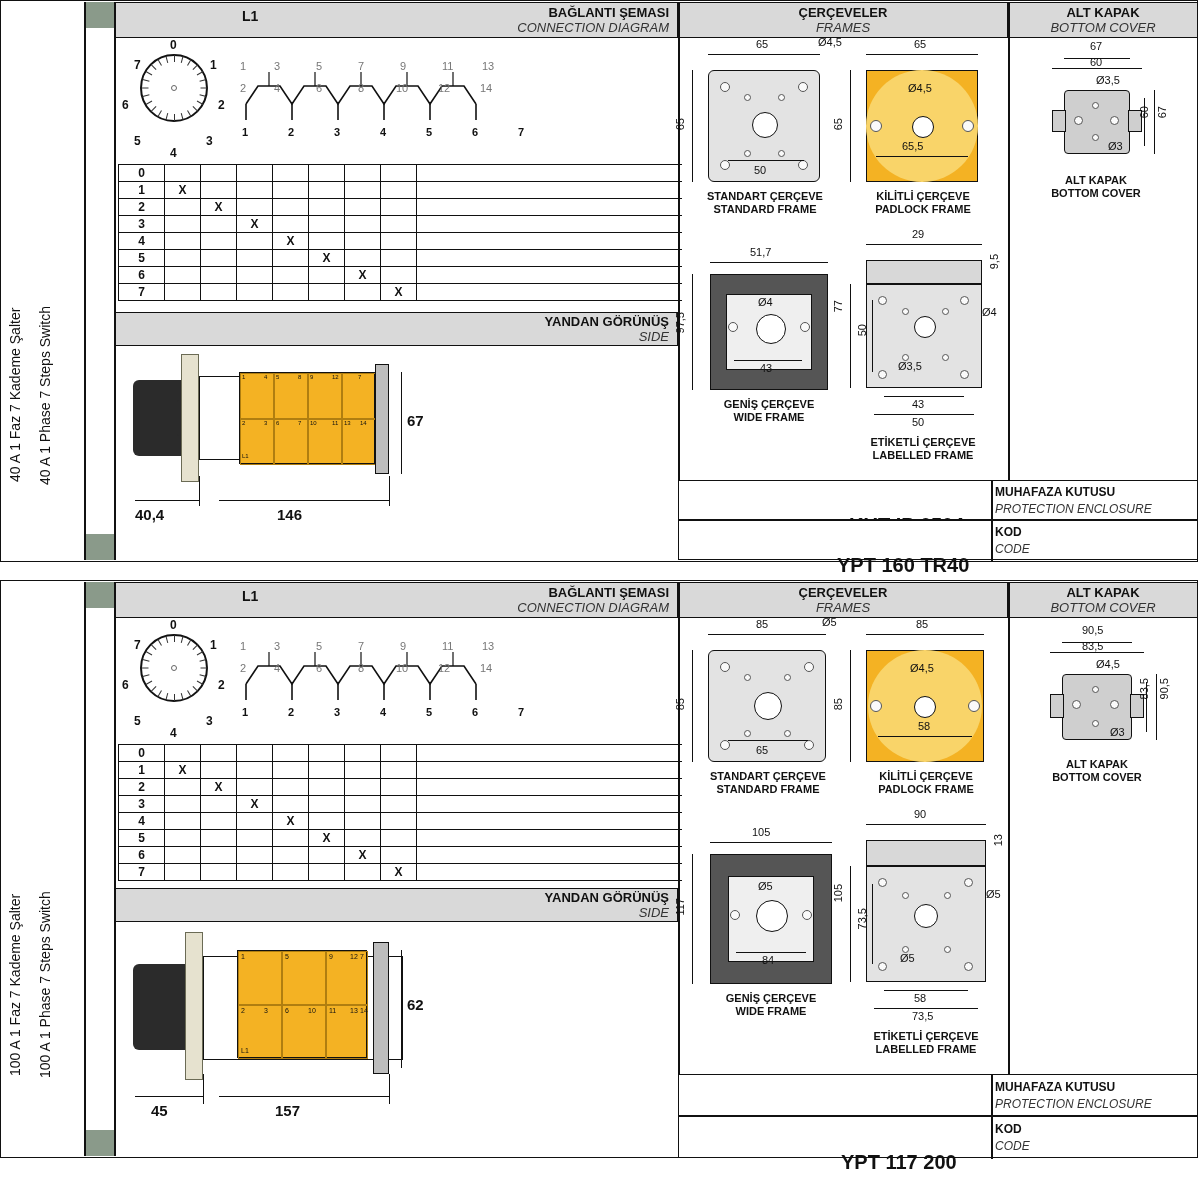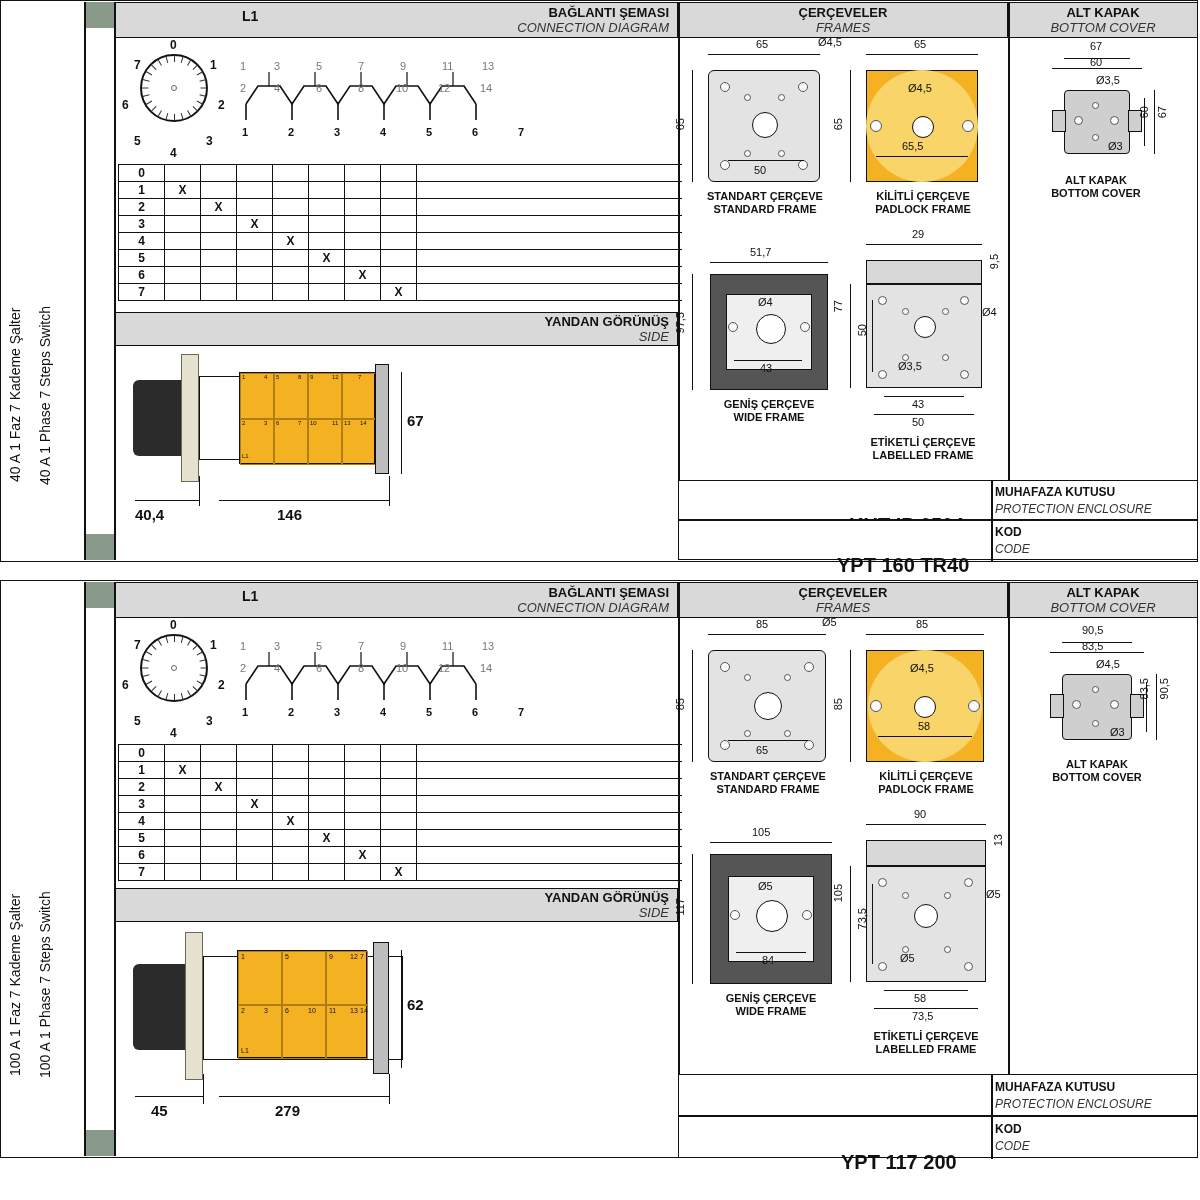--- a/index.html
+++ b/index.html
@@ -700,21 +700,21 @@
       <div class="txt" style="left:3px; top:96px; font-size:7px;">L1</div>
     </div>
     <div class="endplate" style="left:258px; top:18px; width:16px; height:132px;"></div>
 
     <div class="dimv" style="left:286px; top:26px; height:118px;"></div>
     <div class="dimtxt bold" style="left:292px; top:72px; font-size:15px;">62</div>
 
     <div class="dimline" style="left:20px; top:172px; width:68px;"></div>
     <div class="dimtxt bold" style="left:36px; top:178px; font-size:15px;">45</div>
     <div class="dimline" style="left:104px; top:172px; width:170px;"></div>
-    <div class="dimtxt bold" style="left:160px; top:178px; font-size:15px;">279</div>
+    <div class="dimtxt bold" style="left:160px; top:178px; font-size:15px;">157</div>
     <div class="dimv" style="left:88px; top:150px; height:30px;"></div>
     <div class="dimv" style="left:274px; top:150px; height:30px;"></div>
   </div>
 
   <div class="divider" style="left:678px; top:582px; width:1.5px; height:574px;"></div>
   <div class="divider" style="left:1008px; top:582px; width:1.5px; height:492px;"></div>
 
   <div class="fr" style="left:698px; top:640px;">
     <div class="sq-grey" style="left:10px; top:10px; width:118px; height:112px;"></div>
     <div class="hole" style="left:56px; top:52px; width:28px; height:28px;"></div>

